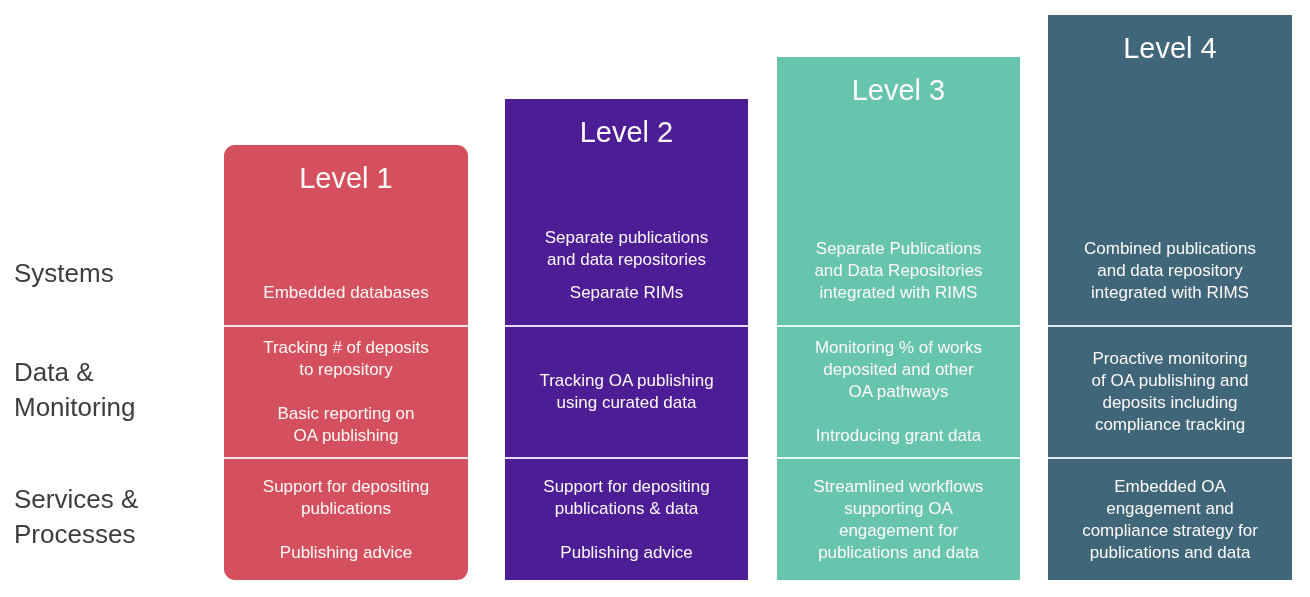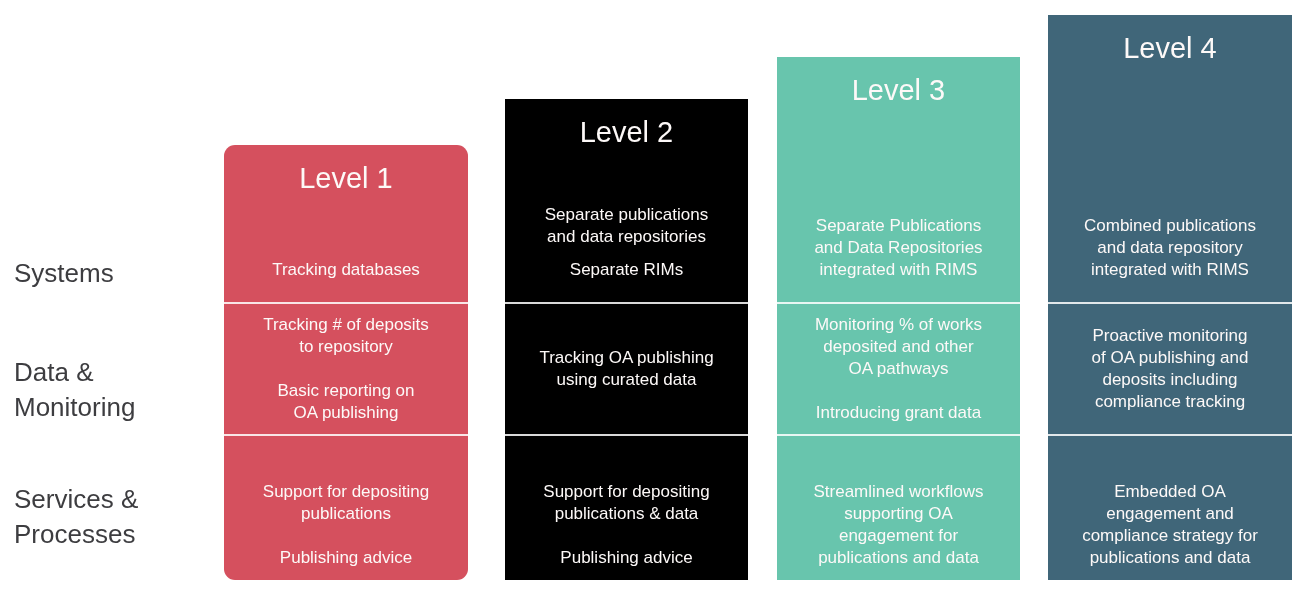--- a/index.html
+++ b/index.html
@@ -65,59 +65,59 @@
   }
   .cell-data {
     flex: none;
     height: 130px;
     display: flex;
     flex-direction: column;
     justify-content: center;
   }
   .cell-services {
     flex: none;
-    height: 144px;
+    height: 121px;
     display: flex;
     flex-direction: column;
-    justify-content: flex-end;
+    justify-content: center;
     padding-top: 0;
   }
 </style>
 </head>
 <body>
 
 <div class="canvas">
 
   <div class="row-label label-systems">Systems</div>
   <div class="row-label label-data">Data &amp;
 Monitoring</div>
   <div class="row-label label-services">Services &amp;
 Processes</div>
 
   <div class="col col1" style="background-color: rgb(213, 80, 94);">
     <div class="col-title">Level 1</div>
     <div class="cell cell-systems">
-      <p>Tracking databases</p>
+      <p>Embedded databases</p>
     </div>
     <div class="divider"></div>
     <div class="cell cell-data">
       <p>Tracking # of deposits
 to repository</p>
       <p>Basic reporting on
 OA publishing</p>
     </div>
     <div class="divider"></div>
     <div class="cell cell-services">
       <p>Support for depositing
 publications</p>
       <p>Publishing advice</p>
     </div>
   </div>
 
-  <div class="col col2" style="background-color: #000000;">
+  <div class="col col2" style="background-color: #4c1d95;">
     <div class="col-title">Level 2</div>
     <div class="cell cell-systems">
       <p>Separate publications
 and data repositories</p>
       <p>Separate RIMs</p>
     </div>
     <div class="divider"></div>
     <div class="cell cell-data">
       <p>Tracking OA publishing
 using curated data</p>

